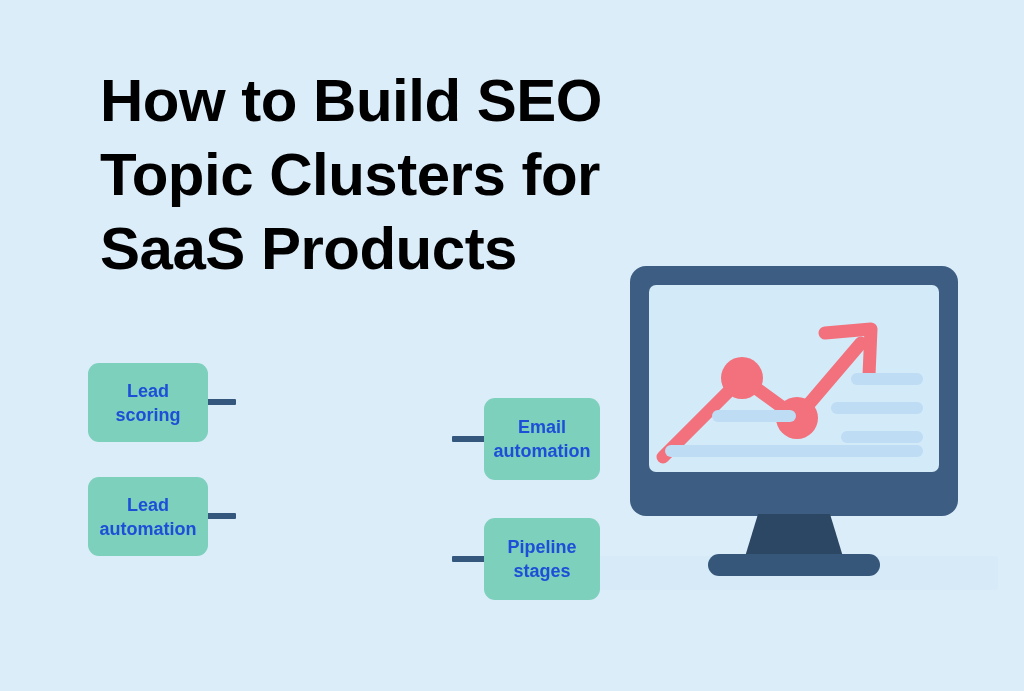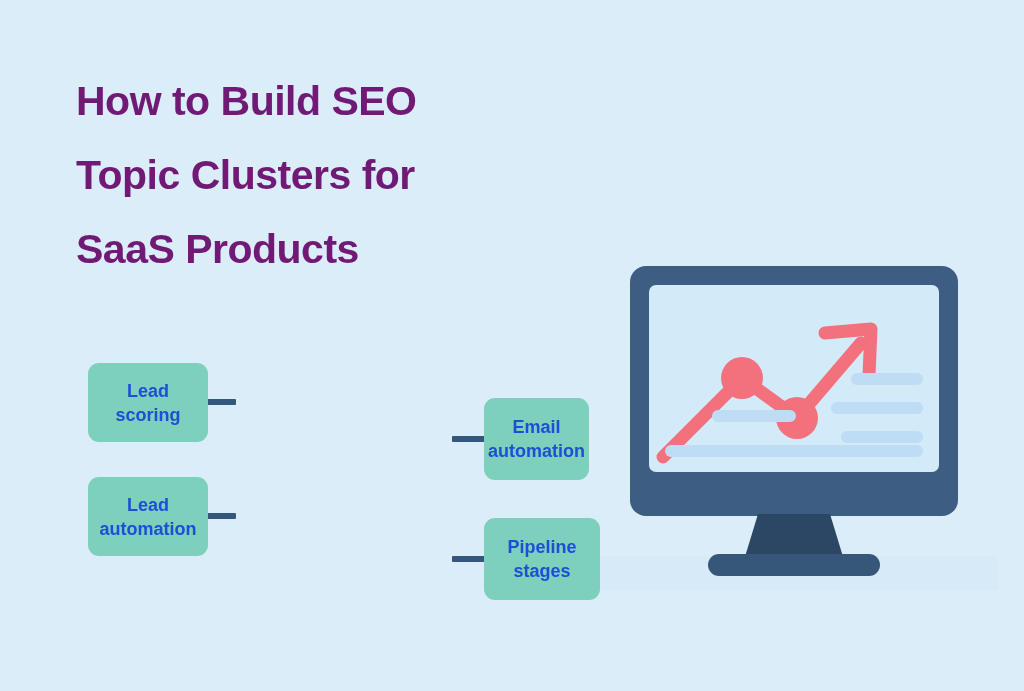--- a/index.html
+++ b/index.html
@@ -32,25 +32,25 @@
     top: 556px;
     width: 400px;
     height: 34px;
     background: #d6eaf8;
     border-radius: 2px;
   }
 
   
   .headline {
     position: absolute;
-    left: 76px;
+    left: 100px;
     top: 64px;
     width: 600px;
-    color: #701a75;
-    font-size: 41px;
+    color: #000000;
+    font-size: 60px;
     font-weight: bold;
     line-height: 74px;
     letter-spacing: -0.5px;
   }
   .headline .hl-line { display: block; white-space: nowrap; }
 
   
   .diagram { position: absolute; left: 0; top: 0; width: 640px; height: 691px; }
 
   
@@ -100,21 +100,21 @@
     text-align: center;
     display: flex;
     align-items: center;
     justify-content: center;
     padding: 4px 8px;
   }
   .chip span { display: block; }
 
   .chip-lead       { left: 88px;  top: 363px; width: 120px; height: 79px; }
   .chip-emal       { left: 88px;  top: 477px; width: 120px; height: 79px; }
-  .chip-email      { left: 484px; top: 398px; width: 105px; height: 82px; }
+  .chip-email      { left: 484px; top: 398px; width: 116px; height: 82px; }
   .chip-pipeline   { left: 484px; top: 518px; width: 116px; height: 82px; }
 
   
   .conn-l1 { left: 200px; top: 399px; width: 36px; }
   .conn-l2 { left: 200px; top: 513px; width: 36px; }
   .conn-r1 { left: 452px; top: 436px; width: 38px; }
   .conn-r2 { left: 452px; top: 556px; width: 38px; }
 
   
   .monitor { position: absolute; left: 630px; top: 266px; width: 340px; height: 310px; }

